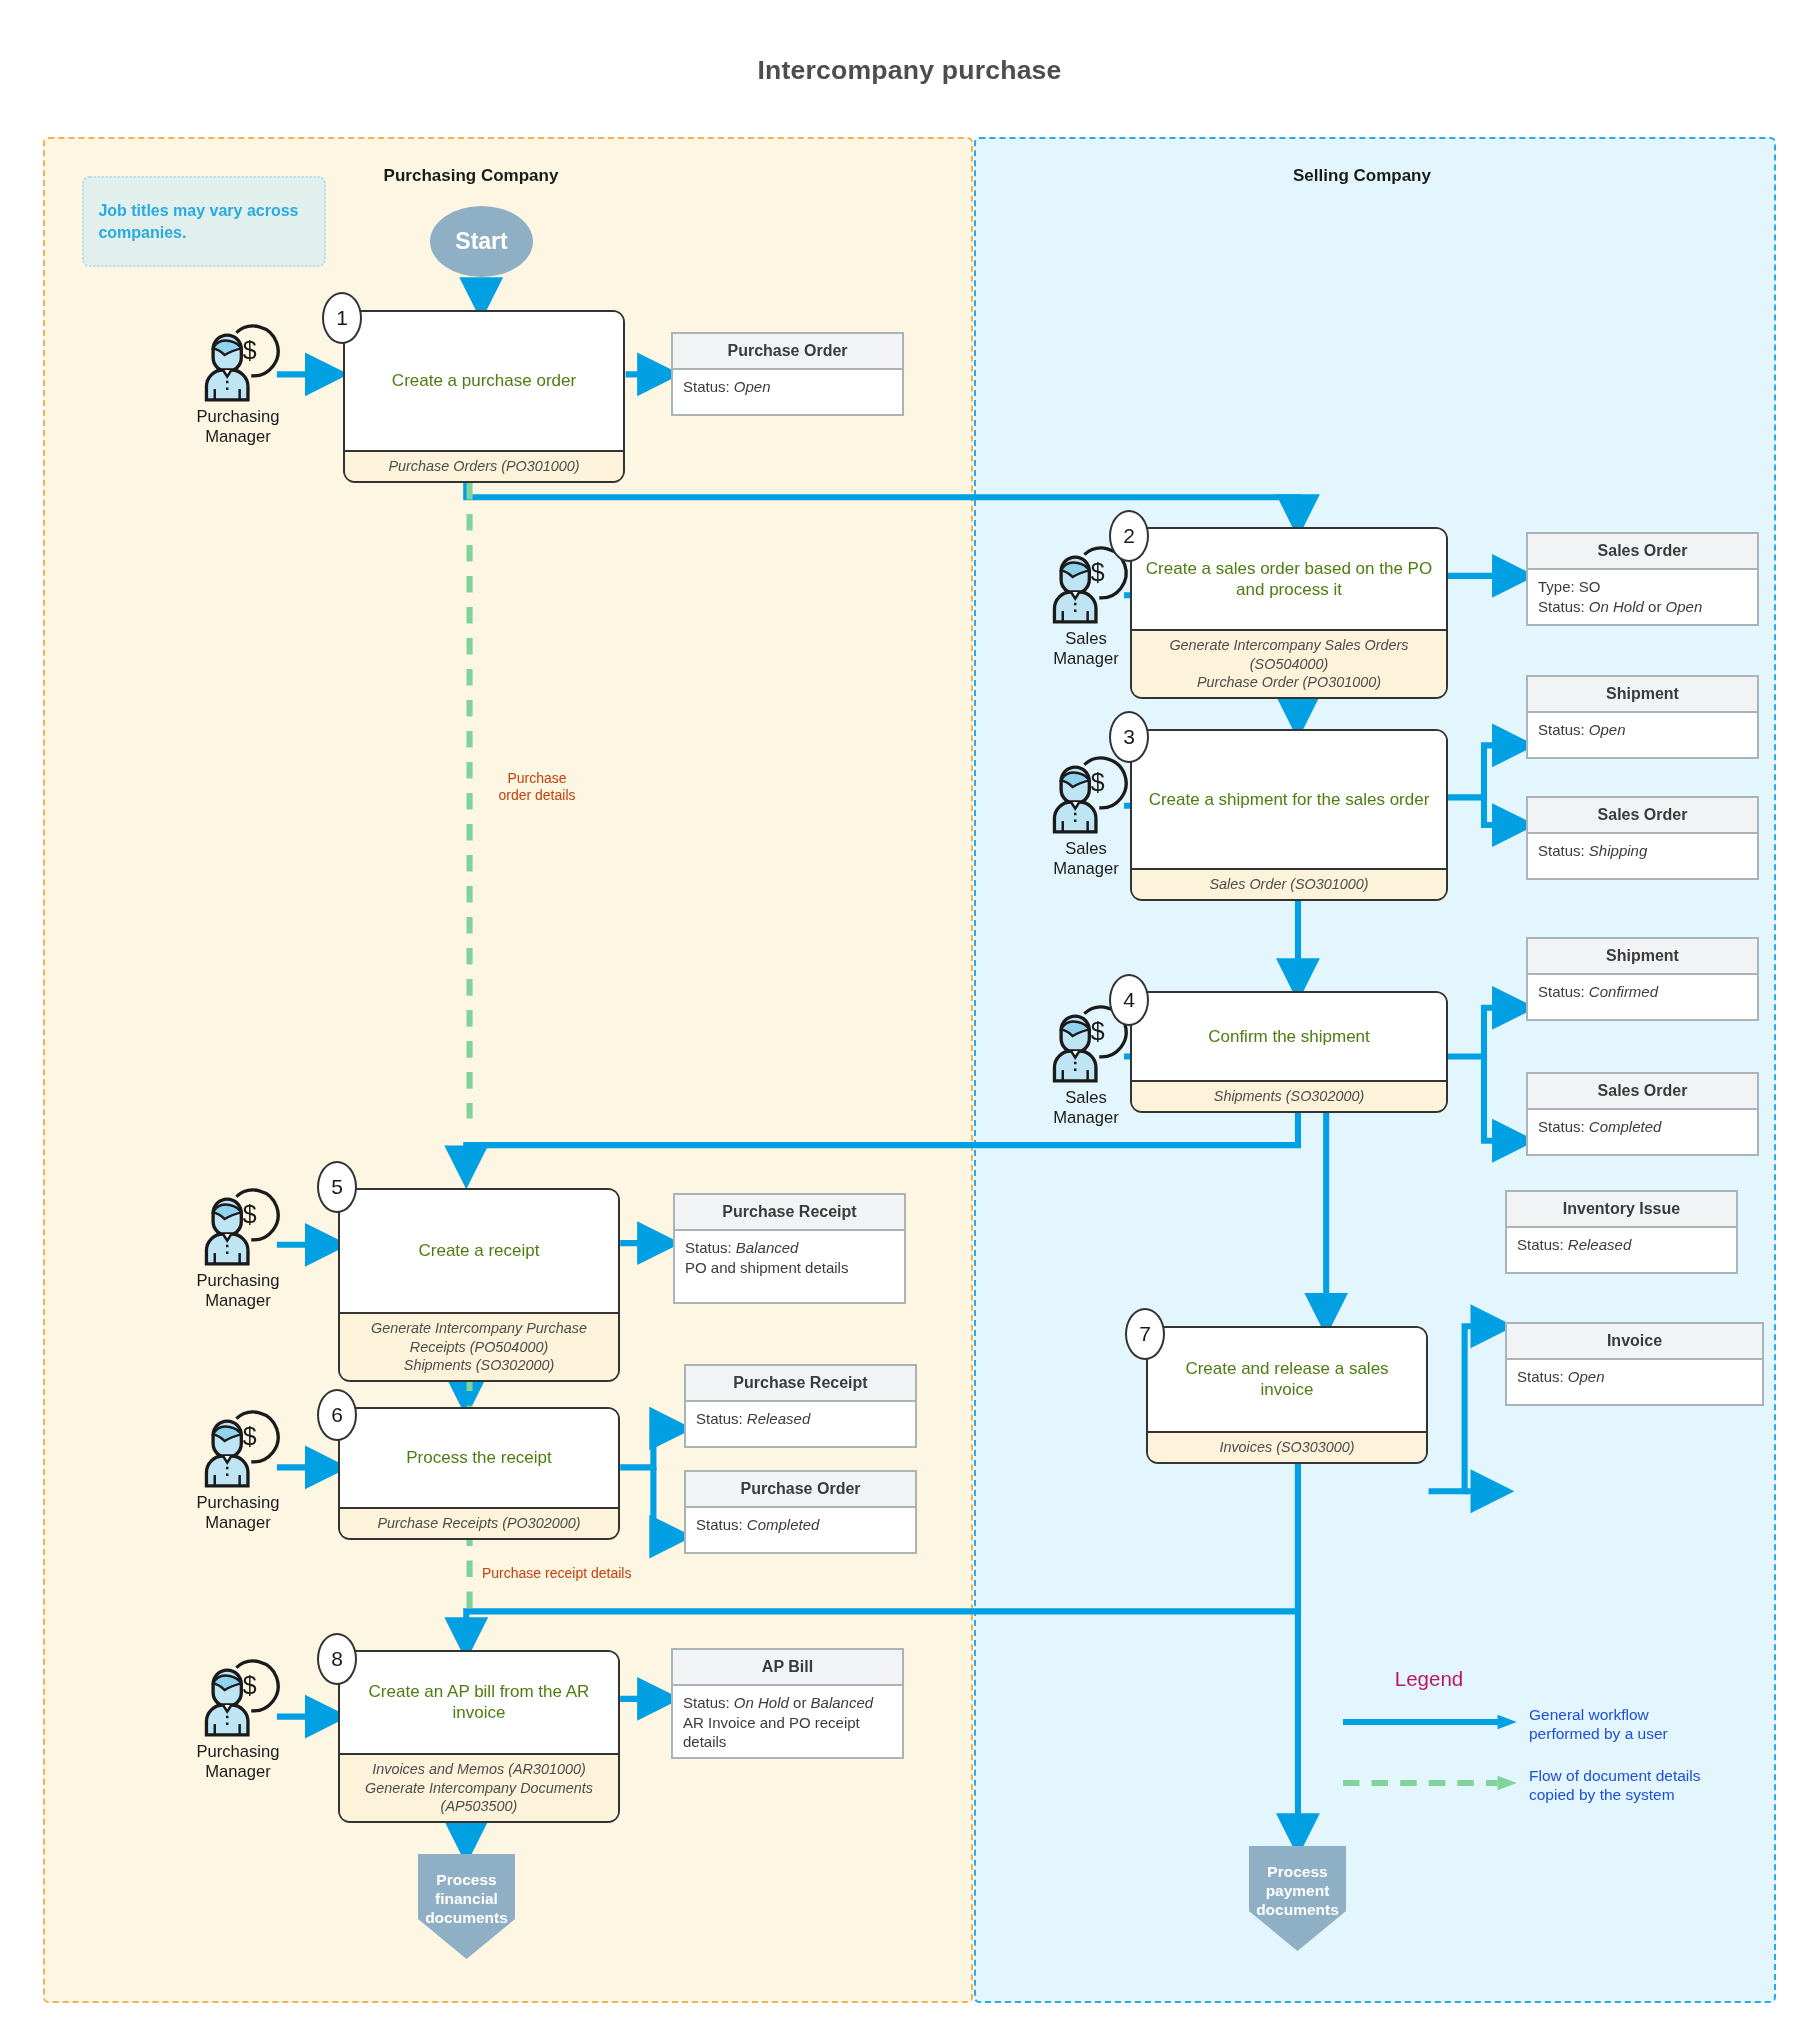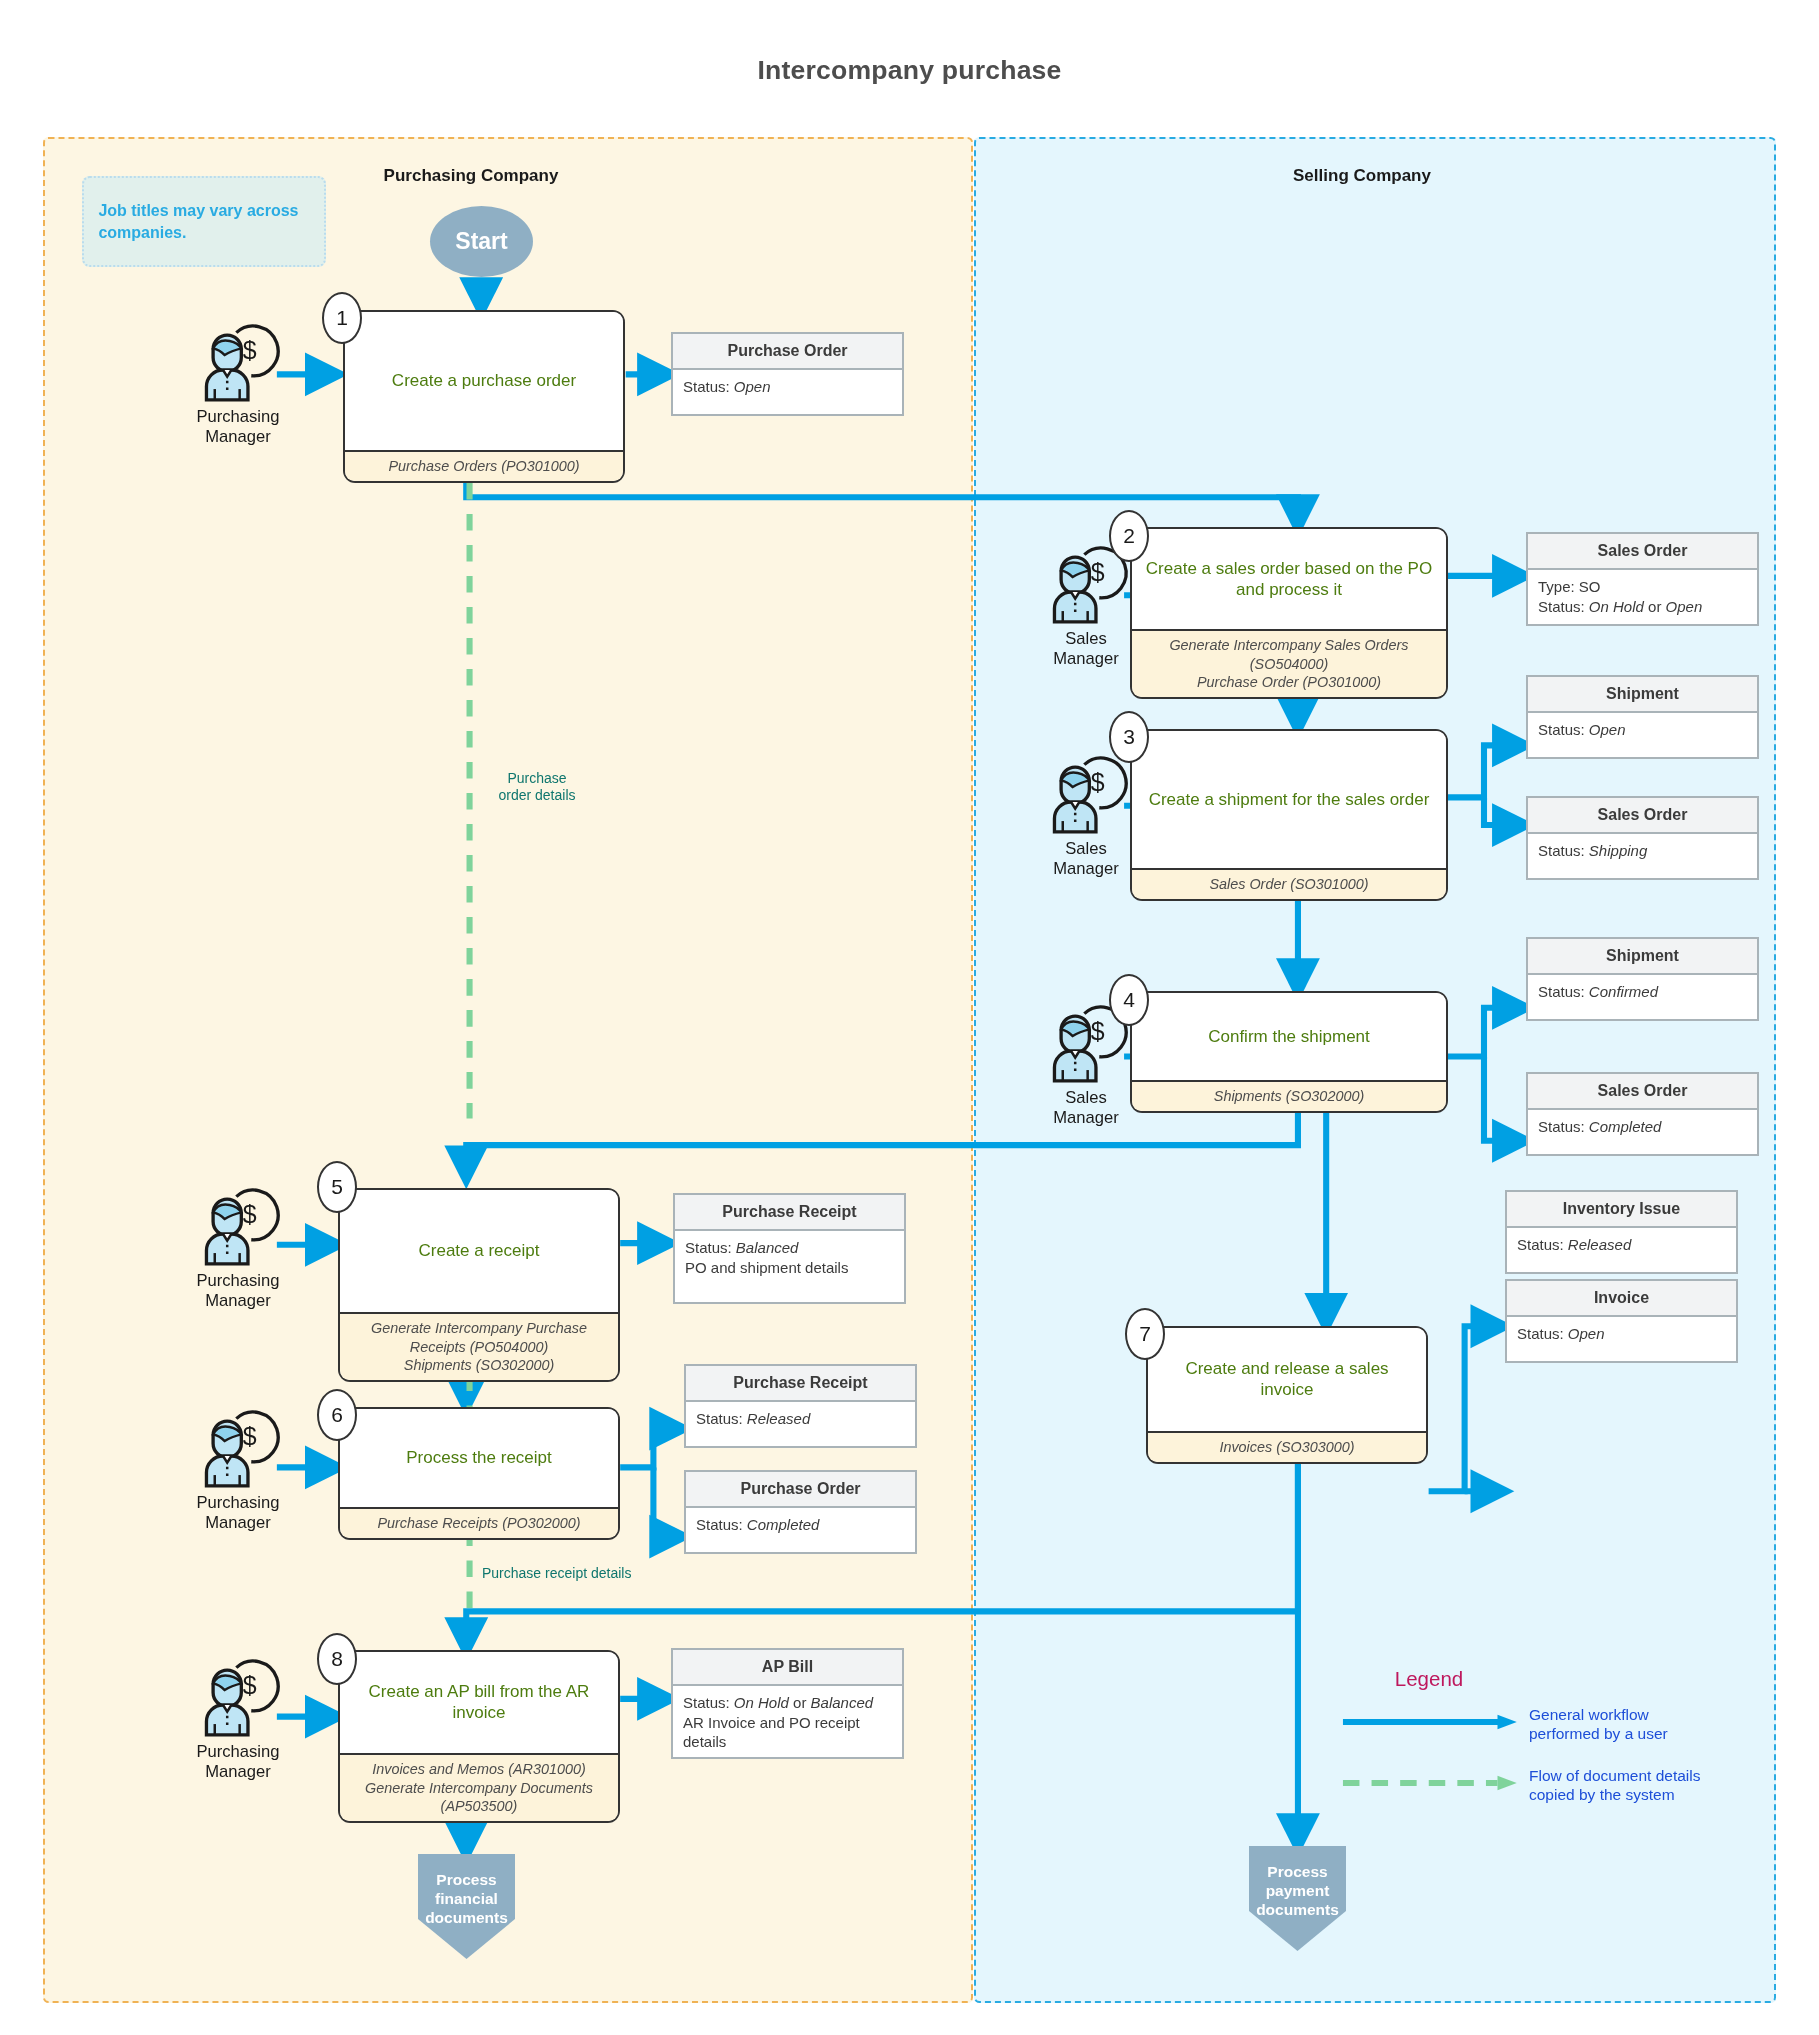--- a/index.html
+++ b/index.html
@@ -119,21 +119,21 @@
   .endshape span {
     color:#ffffff; font-size:15.5px; font-weight:bold; line-height:1.22;
     text-align:center; white-space:pre-line;
   }
 
   
   #wires { position:absolute; left:0; top:0; width:1819px; height:2035px; pointer-events:none; }
 
   
   .flow-label {
-    position:absolute; color:#0f766e; font-size:14px; line-height:1.2; text-align:center;
+    position:absolute; color:#c2410c; font-size:14px; line-height:1.2; text-align:center;
   }
 
   
   #legend-title {
     position:absolute; left:1346px; top:1667px; width:166px;
     text-align:center; font-size:20.5px; color:#be185d;
   }
   .legend-text {
     position:absolute; font-size:15.5px; color:#1d4ed8; line-height:1.25; white-space:pre-line;
   }
@@ -458,21 +458,21 @@
       </div>
   </div>
 
   <div class="doccard" style="left:1505px; top:1190px; width:233px; height:84px;">
     <div class="doc-head">Inventory Issue</div>
     <div class="doc-body">
         <div>Status: <i>Released</i></div>
       </div>
   </div>
 
-  <div class="doccard" style="left:1505px; top:1279px; width:233px; height:84px;">
+  <div class="doccard" style="left:1505px; top:1322px; width:259px; height:84px;">
     <div class="doc-head">Invoice</div>
     <div class="doc-body">
         <div>Status: <i>Open</i></div>
       </div>
   </div>
 
   <div class="doccard" style="left:671px; top:1648px; width:233px; height:111px;">
     <div class="doc-head">AP Bill</div>
     <div class="doc-body">
         <div>Status: <i>On Hold</i> or <i>Balanced</i></div>

